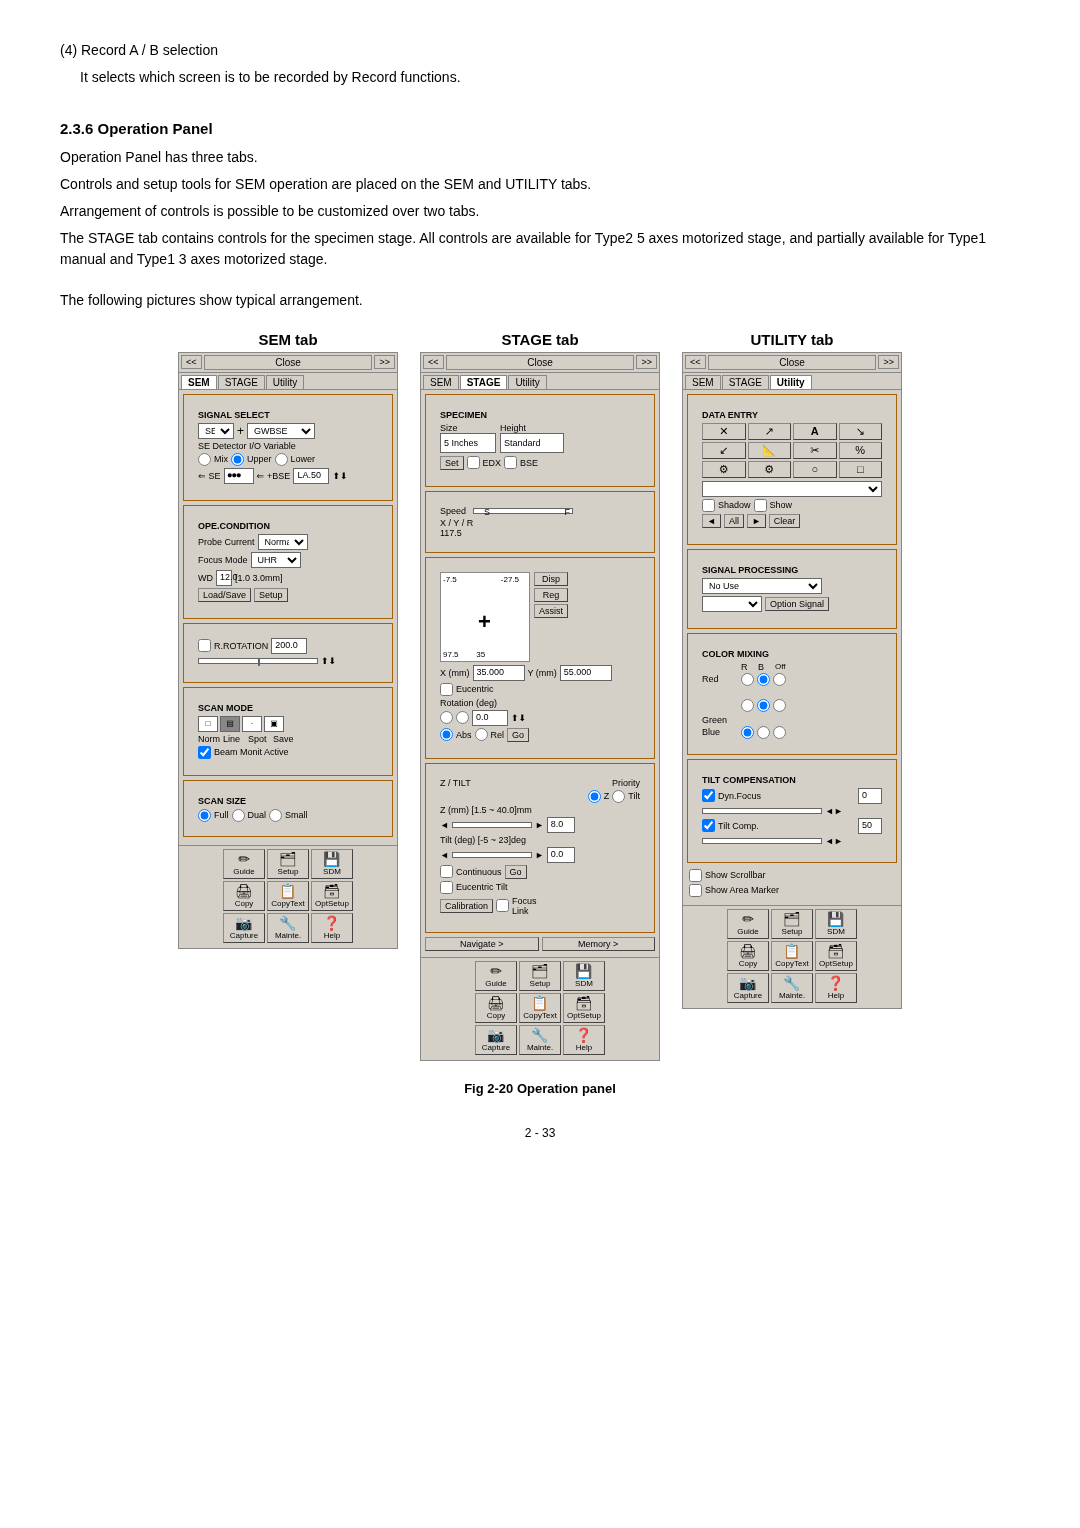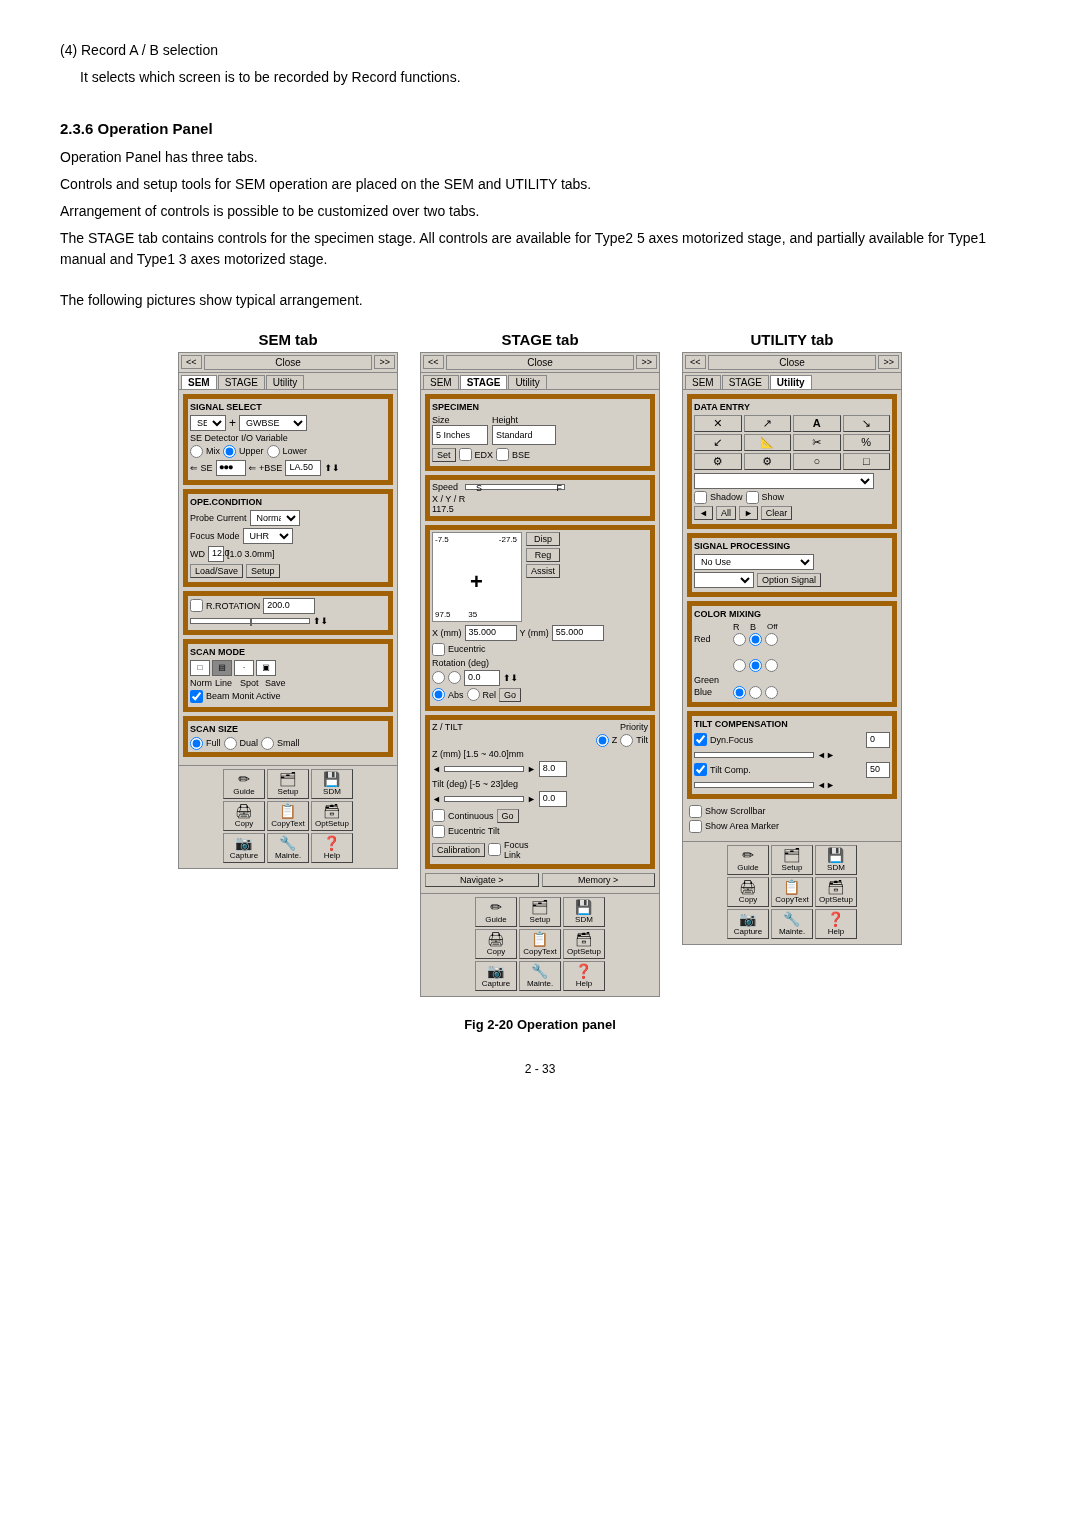--- a/index.html
+++ b/index.html
@@ -89,23 +89,23 @@
     }
     .tab.active {
       background: #fff;
       font-weight: bold;
     }
     .panel-body {
       padding: 4px;
       background: #d4d0c8;
     }
     .group-box {
-      border: 5px solid #a16207;
+      border: 1px solid #a16207;
       margin-bottom: 4px;
-      padding: 2px;
+      padding: 14px;
       position: relative;
       background: #d4d0c8;
     }
     .group-title {
       font-size: 9px;
       font-weight: bold;
       margin-bottom: 3px;
       background: #d4d0c8;
       display: inline-block;
     }
@@ -328,21 +328,21 @@
           <div class="row">
             <button class="btn-small">Load/Save</button>
             <button class="btn-small">Setup</button>
           </div>
         </div>
 
         <div class="group-box">
           <div class="row">
             <input type="checkbox" style="">
             <span class="small-text">R.ROTATION</span>
-            <span class="input-field" style="width:52px;">200.0</span>
+            <span class="input-field" style="width:36px;">200.0</span>
           </div>
           <div class="row">
             <div class="slider-track" style="width:120px;">
               <div style="position:absolute;left:50%;top:-1px;width:2px;height:8px;background:#666;"></div>
             </div>
             <span style="font-size:9px;">⬆⬇</span>
           </div>
         </div>
 
         <div class="group-box">
@@ -476,21 +476,21 @@
           <div class="small-text">117.5</div>
         </div>
 
         <div class="group-box">
           <div style="display:flex;gap:4px;">
             <div style="position:relative;width:90px;height:90px;background:#fff;border:1px solid #888;">
 
               <span style="position:absolute;top:2px;left:2px;font-size:8px;">-7.5</span>
               <span style="position:absolute;bottom:2px;left:2px;font-size:8px;">97.5</span>
               <span style="position:absolute;bottom:2px;left:40%;font-size:8px;">35</span>
-              <span style="position:absolute;top:2px;right:4px;font-size:8px;">-27.5</span>
+              <span style="position:absolute;top:2px;right:10px;font-size:8px;">-27.5</span>
 
               <div style="position:absolute;top:42%;left:42%;font-size:22px;font-weight:bold;cursor:crosshair;">+</div>
             </div>
             <div style="display:flex;flex-direction:column;gap:2px;">
               <button class="btn-small">Disp</button>
               <button class="btn-small">Reg</button>
               <button class="btn-small">Assist</button>
             </div>
           </div>
 

